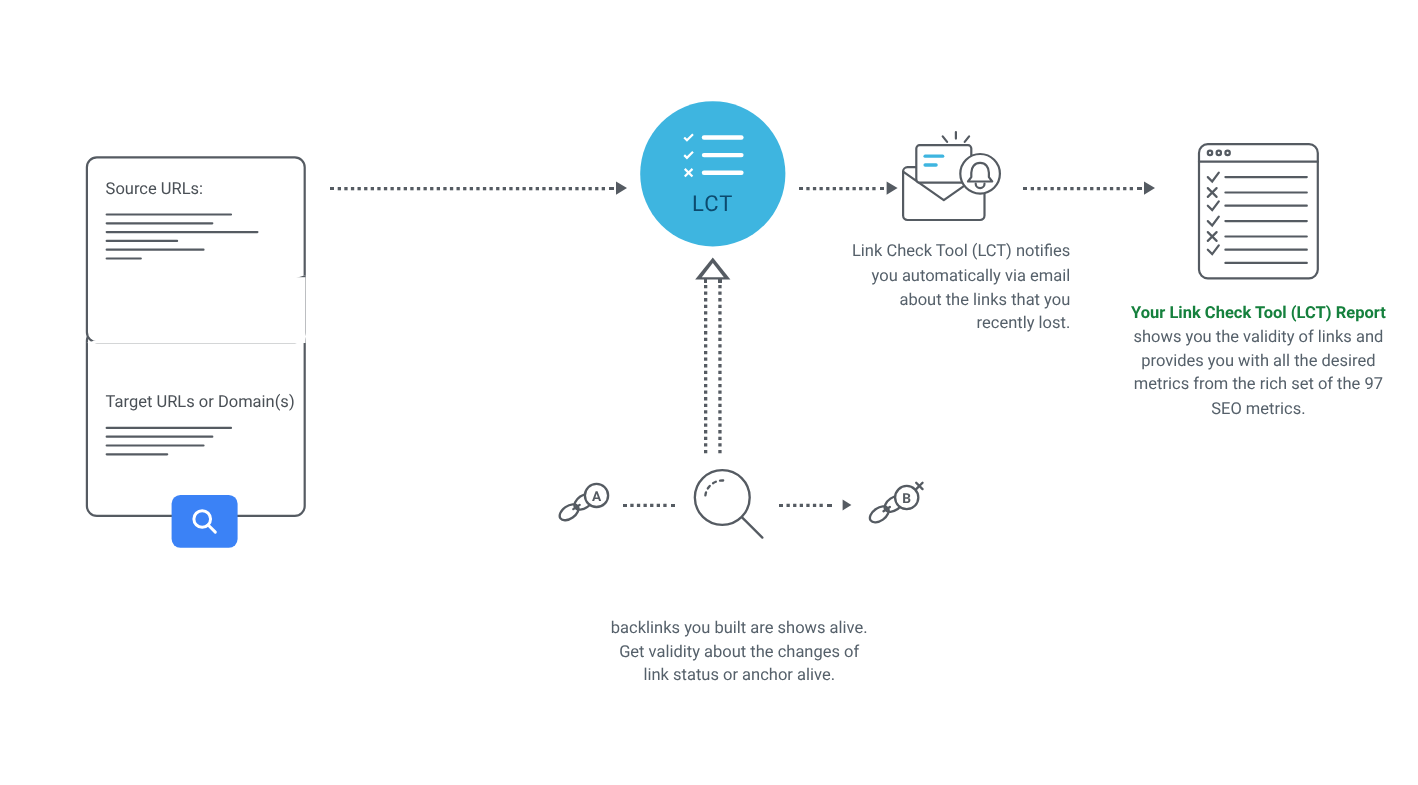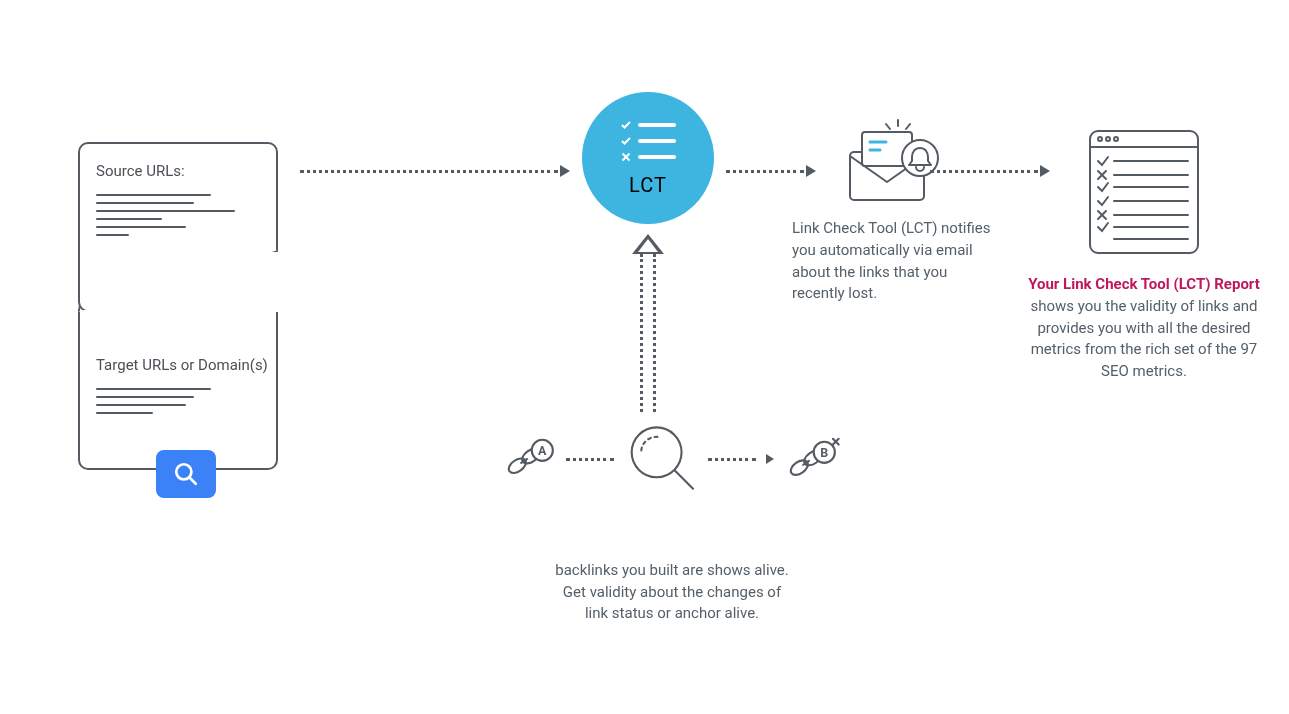--- a/index.html
+++ b/index.html
@@ -84,21 +84,21 @@
     display: flex;
     flex-direction: column;
     align-items: center;
     justify-content: center;
     gap: 6px;
   }
   .lct-lines { width: 56px; }
   .lct-row { display: flex; align-items: center; gap: 6px; margin-bottom: 4px; }
   .lct-row .bar { flex: 1; height: 4px; background: #fff; border-radius: 2px; }
   .lct-text {
-    color: #000000;
+    color: #0c4a6e;
     font-size: 20px;
     letter-spacing: 1px;
     font-weight: 400;
   }
 
   
   .arrow {
     position: absolute;
     display: flex;
     align-items: center;
@@ -151,31 +151,31 @@
     top:5px; left:-10px;
     width:0;height:0;
     border-left:10px solid transparent;
     border-right:10px solid transparent;
     border-bottom:13px solid #fff;
   }
 
   
   .email-block {
     position: absolute;
-    left: 792px;
+    left: 763px;
     top: 118px;
     width: 210px;
-    text-align: left;
+    text-align: right;
   }
   .caption {
     font-size: 15px;
     line-height: 1.45;
     color: #55606a;
   }
-  .caption b { font-weight: 700; color: #be185d; }
+  .caption b { font-weight: 700; color: #15803d; }
 
   
   .report-block {
     position: absolute;
     left: 1028px;
     top: 125px;
     width: 232px;
     text-align: center;
   }
 

